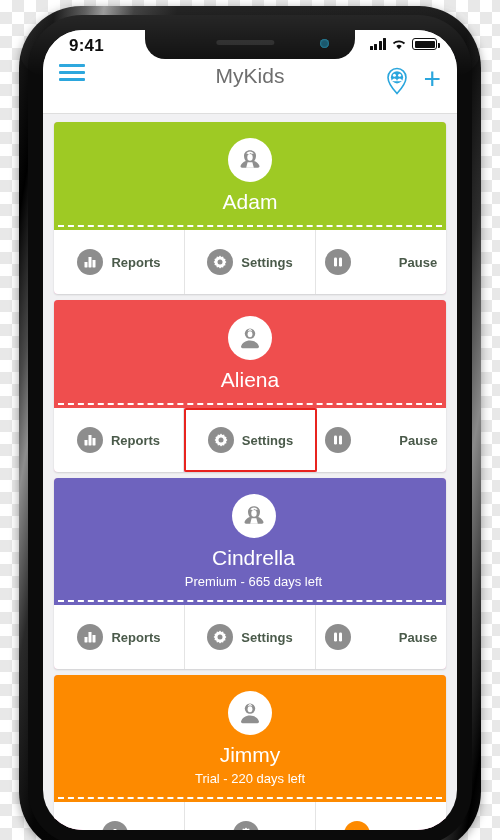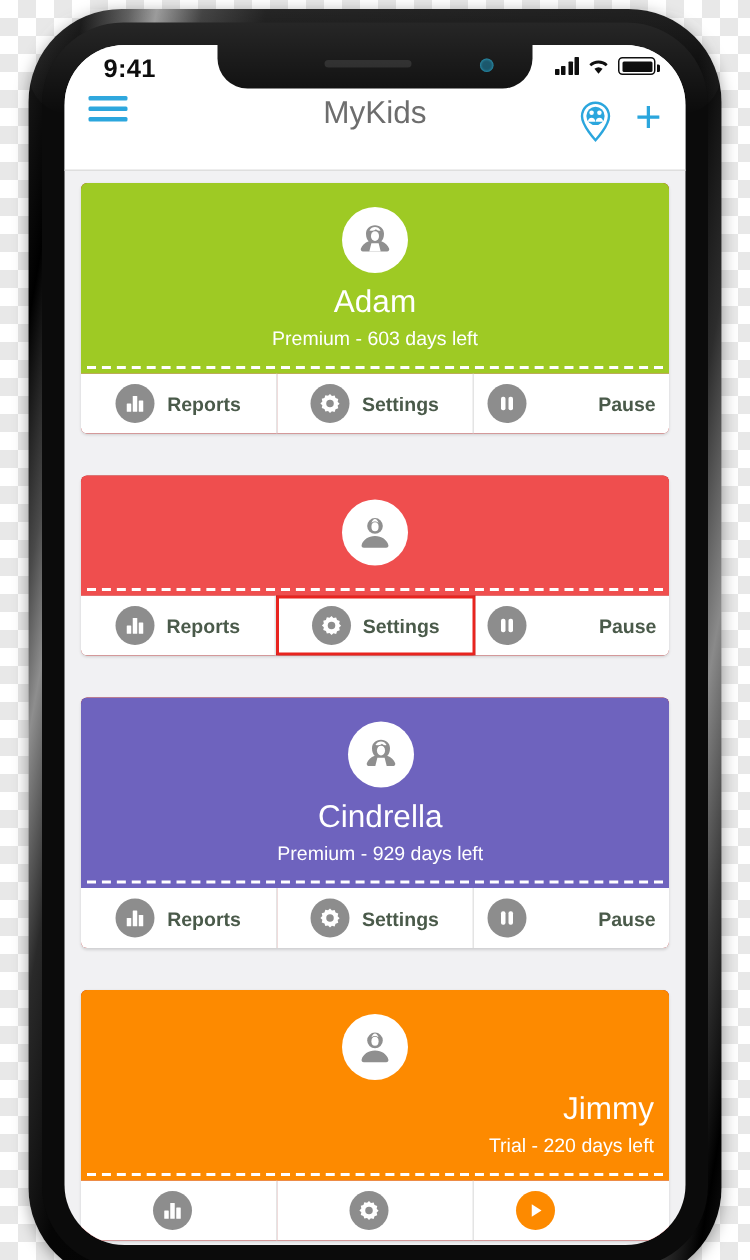--- a/index.html
+++ b/index.html
@@ -193,23 +193,23 @@
     padding-bottom: 4px;
   }
 
   
   #list {
     height: 716px;
     overflow: hidden;
     padding: 8px 11px 0 11px;
   }
   .kid-card {
-    background: #b91c1c;
+    background: #f9a8d4;
     border-radius: 4px;
-    margin-bottom: 28px;
+    margin-bottom: 6px;
     overflow: hidden;
     box-shadow: 0 1px 2px rgba(0,0,0,0.14);
   }
   .kid-head {
     padding: 16px 10px 12px 10px;
     text-align: center;
     position: relative;
   }
   .kid-head::after {   
     content: "";
@@ -232,21 +232,21 @@
     margin-bottom: 4px;
   }
   .kid-plan {
     color: #fff;
     font-size: 13px;
     padding-bottom: 4px;
   }
 
   .kid-actions {
     display: flex;
-    height: 40px;
+    height: 64px;
   }
   .action {
     flex: 1;
     display: flex;
     align-items: center;
     justify-content: center;
     gap: 8px;
     border-right: 1px solid #e4e4e4;
     cursor: pointer;
     background: #fff;
@@ -330,21 +330,20 @@
           <div class="kid-head" style="background: rgb(158, 202, 36);">
             <div class="avatar">
               <svg width="30" height="30" viewBox="0 0 30 30">
                 <path d="M15 5.2c-3.6 0-6 2.4-6 5.6 0 2.3.7 4 1.8 5.1-2.6 1-4.4 2.6-5.2 4.8-.4 1 .3 2 1.4 2h16c1.1 0 1.8-1 1.4-2-.8-2.2-2.6-3.8-5.2-4.8 1.1-1.1 1.8-2.8 1.8-5.1 0-3.2-2.4-5.6-6-5.6z" fill="#8f8f8f"></path>
                 <path d="M11.3 8.6c.8-1.4 2.2-2.2 3.7-2.2s2.9.8 3.7 2.2c-1.1.5-2.3.2-3.1-.7-.6.9-2.2 1.3-4.3.7z" fill="#fff"></path>
                 <ellipse cx="15" cy="12.4" rx="2.7" ry="3.3" fill="#fff"></ellipse>
                 <path d="M12.6 17.2h4.8l1.4 5.5h-7.6z" fill="#fff"></path>
               </svg>
             </div>
             <div class="kid-name">Adam</div>
-            <div class="kid-plan">Premium - 603 days left</div>
           </div>
           <div class="kid-actions">
             <div class="action">
               <div class="act-icon">
                 <svg width="14" height="14" viewBox="0 0 14 14">
                   <rect x="1.5" y="7" width="3" height="5.5" fill="#fff" rx="0.4"></rect>
                   <rect x="5.5" y="2" width="3" height="10.5" fill="#fff" rx="0.4"></rect>
                   <rect x="9.5" y="5" width="3" height="7.5" fill="#fff" rx="0.4"></rect>
                 </svg>
               </div>
@@ -373,20 +372,21 @@
         <div class="kid-card">
           <div class="kid-head" style="background: rgb(239, 78, 78);">
             <div class="avatar">
               <svg width="30" height="30" viewBox="0 0 30 30">
                 <circle cx="15" cy="10.6" r="5.2" fill="#8f8f8f"></circle>
                 <path d="M15 17.4c-4.5 0-8 2.6-8.9 5.9-.3 1 .4 1.9 1.5 1.9h14.8c1.1 0 1.8-.9 1.5-1.9-.9-3.3-4.4-5.9-8.9-5.9z" fill="#8f8f8f"></path>
                 <path d="M12.6 8.5c.6-1.6 1.5-2.5 2.4-2.5s1.8.9 2.4 2.5c-.9-.6-1.6-.9-2.4-.9s-1.5.3-2.4.9z" fill="#fff"></path>
                 <ellipse cx="15" cy="11.2" rx="2.4" ry="3" fill="#fff"></ellipse>
               </svg>
             </div>
+            <div class="kid-name">Aliena</div>
           </div>
           <div class="kid-actions">
             <div class="action">
               <div class="act-icon">
                 <svg width="14" height="14" viewBox="0 0 14 14">
                   <rect x="1.5" y="7" width="3" height="5.5" fill="#fff" rx="0.4"></rect>
                   <rect x="5.5" y="2" width="3" height="10.5" fill="#fff" rx="0.4"></rect>
                   <rect x="9.5" y="5" width="3" height="7.5" fill="#fff" rx="0.4"></rect>
                 </svg>
               </div>
@@ -416,21 +416,21 @@
           <div class="kid-head" style="background: rgb(110, 99, 190); padding-left: 17px;">
             <div class="avatar">
               <svg width="30" height="30" viewBox="0 0 30 30">
                 <path d="M15 5.2c-3.6 0-6 2.4-6 5.6 0 2.3.7 4 1.8 5.1-2.6 1-4.4 2.6-5.2 4.8-.4 1 .3 2 1.4 2h16c1.1 0 1.8-1 1.4-2-.8-2.2-2.6-3.8-5.2-4.8 1.1-1.1 1.8-2.8 1.8-5.1 0-3.2-2.4-5.6-6-5.6z" fill="#8f8f8f"></path>
                 <path d="M11.3 8.6c.8-1.4 2.2-2.2 3.7-2.2s2.9.8 3.7 2.2c-1.1.5-2.3.2-3.1-.7-.6.9-2.2 1.3-4.3.7z" fill="#fff"></path>
                 <ellipse cx="15" cy="12.4" rx="2.7" ry="3.3" fill="#fff"></ellipse>
                 <path d="M12.6 17.2h4.8l1.4 5.5h-7.6z" fill="#fff"></path>
               </svg>
             </div>
             <div class="kid-name">Cindrella</div>
-            <div class="kid-plan">Premium - 929 days left</div>
+            <div class="kid-plan">Premium - 665 days left</div>
           </div>
           <div class="kid-actions">
             <div class="action">
               <div class="act-icon">
                 <svg width="14" height="14" viewBox="0 0 14 14">
                   <rect x="1.5" y="7" width="3" height="5.5" fill="#fff" rx="0.4"></rect>
                   <rect x="5.5" y="2" width="3" height="10.5" fill="#fff" rx="0.4"></rect>
                   <rect x="9.5" y="5" width="3" height="7.5" fill="#fff" rx="0.4"></rect>
                 </svg>
               </div>
@@ -450,21 +450,21 @@
                 <svg width="14" height="14" viewBox="0 0 14 14">
                   <rect x="3" y="2.5" width="3" height="9" rx="1.3" fill="#fff"></rect>
                   <rect x="8" y="2.5" width="3" height="9" rx="1.3" fill="#fff"></rect>
                 </svg>
               </div>
               <div class="act-label">Pause</div>
             </div>
           </div>
         </div>
         <div class="kid-card">
-          <div class="kid-head" style="background: rgb(253, 138, 0); text-align: right;">
+          <div class="kid-head" style="background: rgb(253, 138, 0);">
             <div class="avatar">
               <svg width="30" height="30" viewBox="0 0 30 30">
                 <circle cx="15" cy="10.6" r="5.2" fill="#8f8f8f"></circle>
                 <path d="M15 17.4c-4.5 0-8 2.6-8.9 5.9-.3 1 .4 1.9 1.5 1.9h14.8c1.1 0 1.8-.9 1.5-1.9-.9-3.3-4.4-5.9-8.9-5.9z" fill="#8f8f8f"></path>
                 <path d="M12.6 8.5c.6-1.6 1.5-2.5 2.4-2.5s1.8.9 2.4 2.5c-.9-.6-1.6-.9-2.4-.9s-1.5.3-2.4.9z" fill="#fff"></path>
                 <ellipse cx="15" cy="11.2" rx="2.4" ry="3" fill="#fff"></ellipse>
               </svg>
             </div>
             <div class="kid-name">Jimmy</div>
             <div class="kid-plan">Trial - 220 days left</div>

